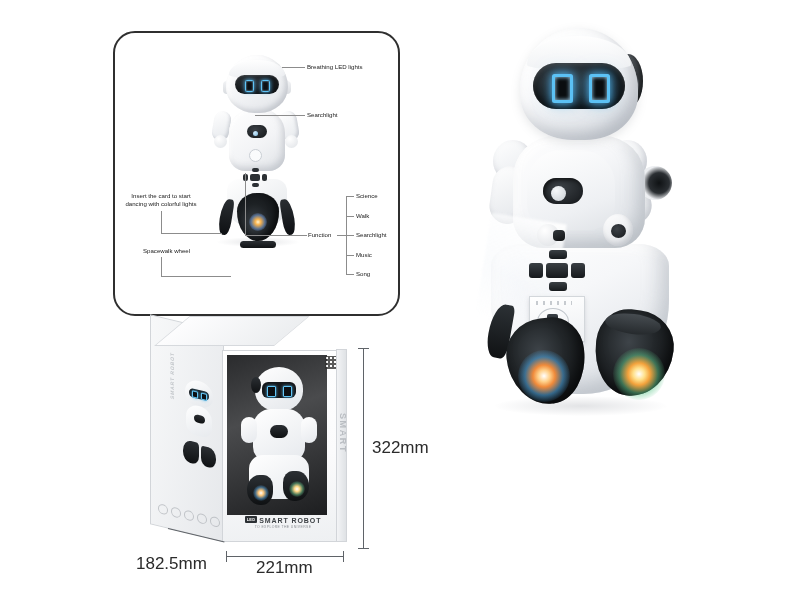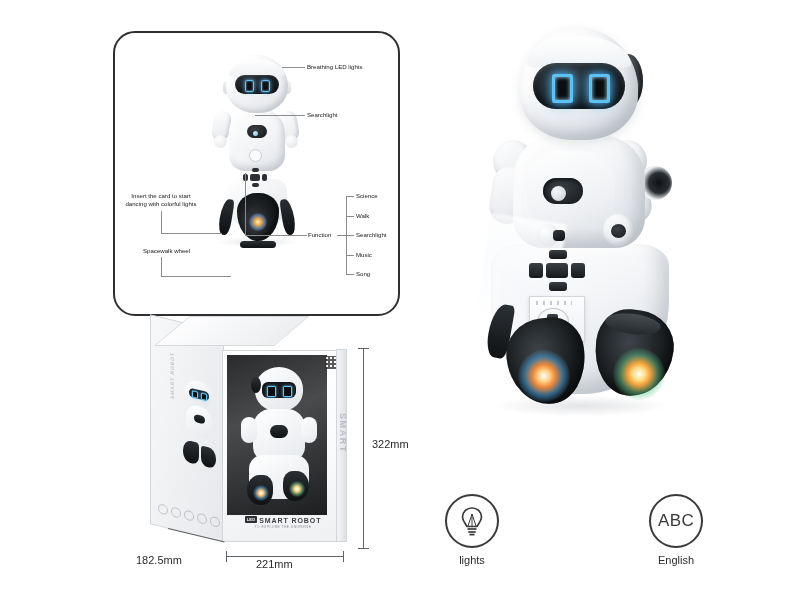--- a/index.html
+++ b/index.html
@@ -113,21 +113,21 @@
   .mini .m-visor{position:absolute;border-radius:6px;background:#15181b;}
   .mini .m-eye{position:absolute;border:1.2px solid #62c6f6;background:#0c1014;border-radius:1px;
     box-shadow:0 0 3px #5bbdf0;}
   .mini .m-body{position:absolute;border-radius:18px 18px 14px 14px;
     background:linear-gradient(150deg,#ffffff,#e6e9ed);}
   .mini .m-dark{position:absolute;background:linear-gradient(180deg,#2b2f33,#0f1113);}
 
   
   .dimline{position:absolute;background:#5f6368;}
   .dimline.h{height:1px;} .dimline.v{width:1px;}
-  .dimlabel{position:absolute;font-size:11px;color:#2b2b2b;white-space:nowrap;}
+  .dimlabel{position:absolute;font-size:17px;color:#2b2b2b;white-space:nowrap;}
   .tick{position:absolute;background:#5f6368;}
 
   
   #hero-robot{position:absolute;left:455px;top:18px;width:270px;height:450px;}
   .h-helmet{position:absolute;left:65px;top:10px;width:118px;height:112px;
     border-radius:52% 52% 46% 46%/58% 58% 42% 42%;
     background:linear-gradient(152deg,#ffffff 0%,#f7f8fa 42%,#e3e6ea 78%,#d3d7dc 100%);
     box-shadow:inset -7px -8px 14px rgba(140,147,158,.45),inset 5px 5px 10px #ffffff,
                0 3px 10px rgba(120,125,135,.18);}
   .h-helmet-seam{position:absolute;left:72px;top:18px;width:104px;height:34px;
@@ -417,35 +417,15 @@
   <div class="h-foot r"></div>
   <div class="h-foot-top"></div>
   <div class="h-foot l"></div>
   <div class="h-glow l"></div>
   <div class="h-glow r"></div>
 </div>
 
 <div id="feature-row">
 
 
-  <div class="feature">
-    <div class="fcircle">
-      <svg width="28" height="32" viewBox="0 0 28 32" aria-hidden="true">
-        <path d="M14 3 C8.5 3 4.5 7 4.5 12 C4.5 16 7.5 18.5 9 21.5 L19 21.5 C20.5 18.5 23.5 16 23.5 12 C23.5 7 19.5 3 14 3 Z" fill="none" stroke="#3a3a3a" stroke-width="1.7"></path>
-        <line x1="9.5" y1="24" x2="18.5" y2="24" stroke="#3a3a3a" stroke-width="1.7"></line>
-        <line x1="10.3" y1="27" x2="17.7" y2="27" stroke="#3a3a3a" stroke-width="1.7"></line>
-        <line x1="11.5" y1="29.6" x2="16.5" y2="29.6" stroke="#3a3a3a" stroke-width="1.7"></line>
-        <line x1="14" y1="9" x2="10" y2="21" stroke="#3a3a3a" stroke-width="1"></line>
-        <line x1="14" y1="9" x2="18" y2="21" stroke="#3a3a3a" stroke-width="1"></line>
-        <line x1="14" y1="9" x2="14" y2="21" stroke="#3a3a3a" stroke-width="1"></line>
-      </svg>
-    </div>
-    <div class="flabel">lights</div>
-  </div>
-
-  <div class="feature">
-    <div class="fcircle">
-      <span class="abc">ABC</span>
-    </div>
-    <div class="flabel">English</div>
-  </div>
+
 
 </div>
 
 </body></html>

